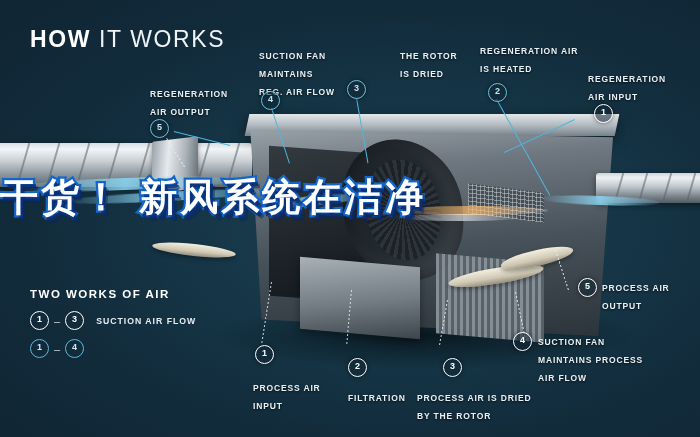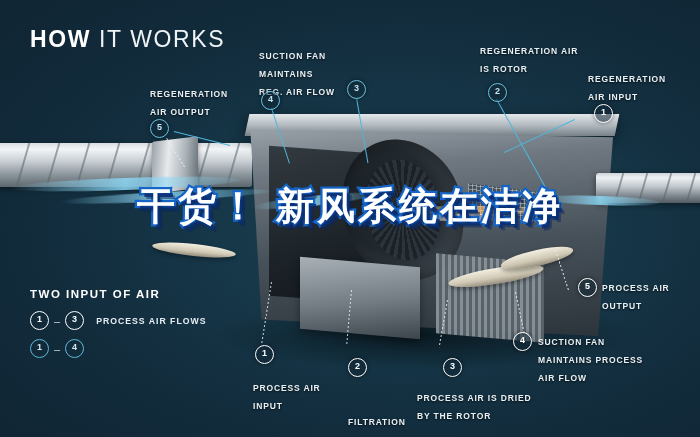--- a/index.html
+++ b/index.html
@@ -152,21 +152,21 @@
   .legcirc{
     width:17px;height:17px;border-radius:50%;border:1.3px solid #fff;color:#fff;
     font-size:9px;font-weight:bold;line-height:15px;text-align:center;
   }
   .legcirc.cy{border-color:#5fb8d8;color:#cfe9f3;}
   .dash{color:#cdd9e0;font-size:11px;margin:0 5px;}
   .leglabel{color:#e7eef3;font-size:8.7px;font-weight:bold;letter-spacing:1px;margin-left:12px;}
 
   
   .cn{
-    position:absolute;left:0;right:0;top:184px;text-align:center;
+    position:absolute;left:0;right:0;top:175px;
     font-family:"DejaVu Sans","Liberation Sans",sans-serif;
     z-index:40;
   }
   .cn .ln{
     display:block;font-size:38px;font-weight:bold;letter-spacing:3px;
     color:#ffffff;line-height:45px;
     -webkit-text-stroke:4.5px #1565c8;
     paint-order:stroke fill;
     text-shadow:
       0 0 0 #1565c8,
@@ -239,25 +239,29 @@
   <div class="leader" style="left:516px;top:292px;width:48px;transform:rotate(78deg);"></div>
   <div class="leader" style="left:556px;top:250px;width:44px;transform:rotate(72deg);"></div>
 
   <div class="callout" style="left:259px;top:47px;">
     <div class="ctext">SUCTION FAN
 MAINTAINS
 REG. AIR FLOW</div>
   </div>
   <div class="badge cy" style="left:261px;top:91px;">4</div>
 
+  <div class="callout" style="left:400px;top:47px;">
+    <div class="ctext">THE ROTOR
+IS DRIED</div>
+  </div>
   <div class="badge cy" style="left:347px;top:80px;">3</div>
 
   <div class="callout" style="left:480px;top:42px;">
     <div class="ctext">REGENERATION AIR
-IS ROTOR</div>
+IS HEATED</div>
   </div>
   <div class="badge cy" style="left:488px;top:83px;">2</div>
 
   <div class="callout" style="left:588px;top:70px;">
     <div class="ctext">REGENERATION
 AIR INPUT</div>
   </div>
   <div class="badge" style="left:594px;top:104px;">1</div>
 
   <div class="callout" style="left:150px;top:85px;">
@@ -266,21 +270,21 @@
   </div>
   <div class="badge cy" style="left:150px;top:119px;">5</div>
 
   <div class="badge" style="left:255px;top:345px;">1</div>
   <div class="callout" style="left:253px;top:379px;">
     <div class="ctext">PROCESS AIR
 INPUT</div>
   </div>
 
   <div class="badge" style="left:348px;top:358px;">2</div>
-  <div class="callout" style="left:348px;top:389px;margin-top:24px;">
+  <div class="callout" style="left:348px;top:389px;">
     <div class="ctext">FILTRATION</div>
   </div>
 
   <div class="badge" style="left:443px;top:358px;">3</div>
   <div class="callout" style="left:417px;top:389px;">
     <div class="ctext">PROCESS AIR IS DRIED
 BY THE ROTOR</div>
   </div>
 
   <div class="badge" style="left:513px;top:332px;">4</div>
@@ -290,27 +294,27 @@
 AIR FLOW</div>
   </div>
 
   <div class="badge" style="left:578px;top:278px;">5</div>
   <div class="callout" style="left:602px;top:279px;">
     <div class="ctext">PROCESS AIR
 OUTPUT</div>
   </div>
 
   <div class="legend">
-    <h3>TWO INPUT OF AIR</h3>
+    <h3>TWO WORKS OF AIR</h3>
 
     <div class="legrow">
       <div class="legcirc">1</div>
       <div class="dash">–</div>
       <div class="legcirc">3</div>
-      <div class="leglabel">PROCESS AIR FLOWS</div>
+      <div class="leglabel">SUCTION AIR FLOW</div>
     </div>
 
     <div class="legrow">
       <div class="legcirc cy">1</div>
       <div class="dash">–</div>
       <div class="legcirc cy">4</div>
     </div>
   </div>
 
   <div class="cn">

